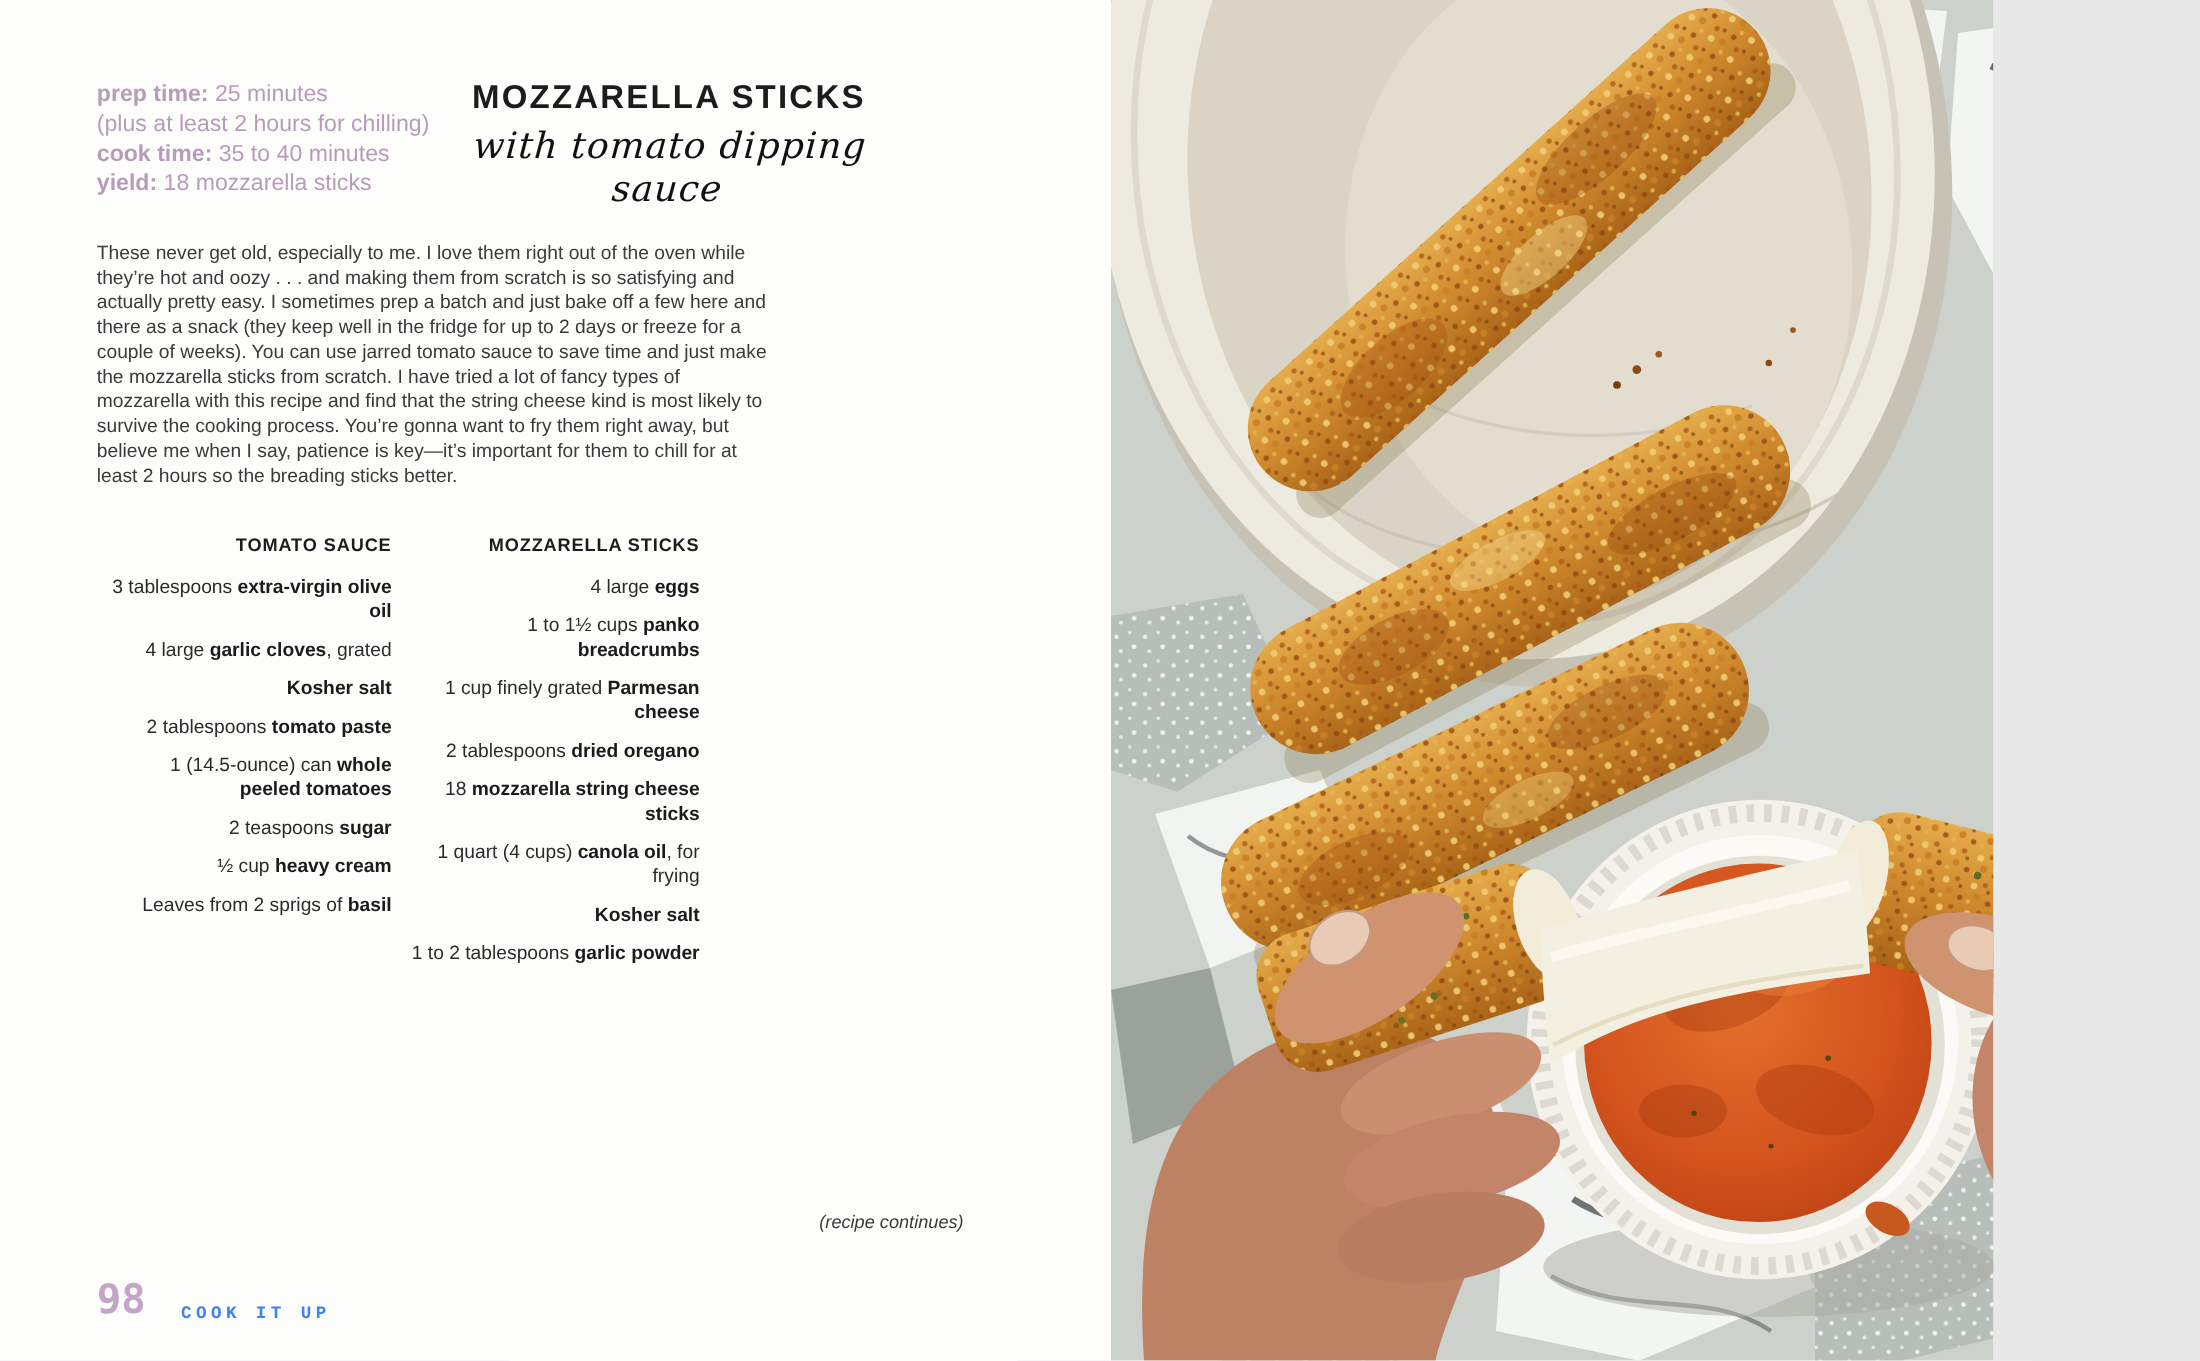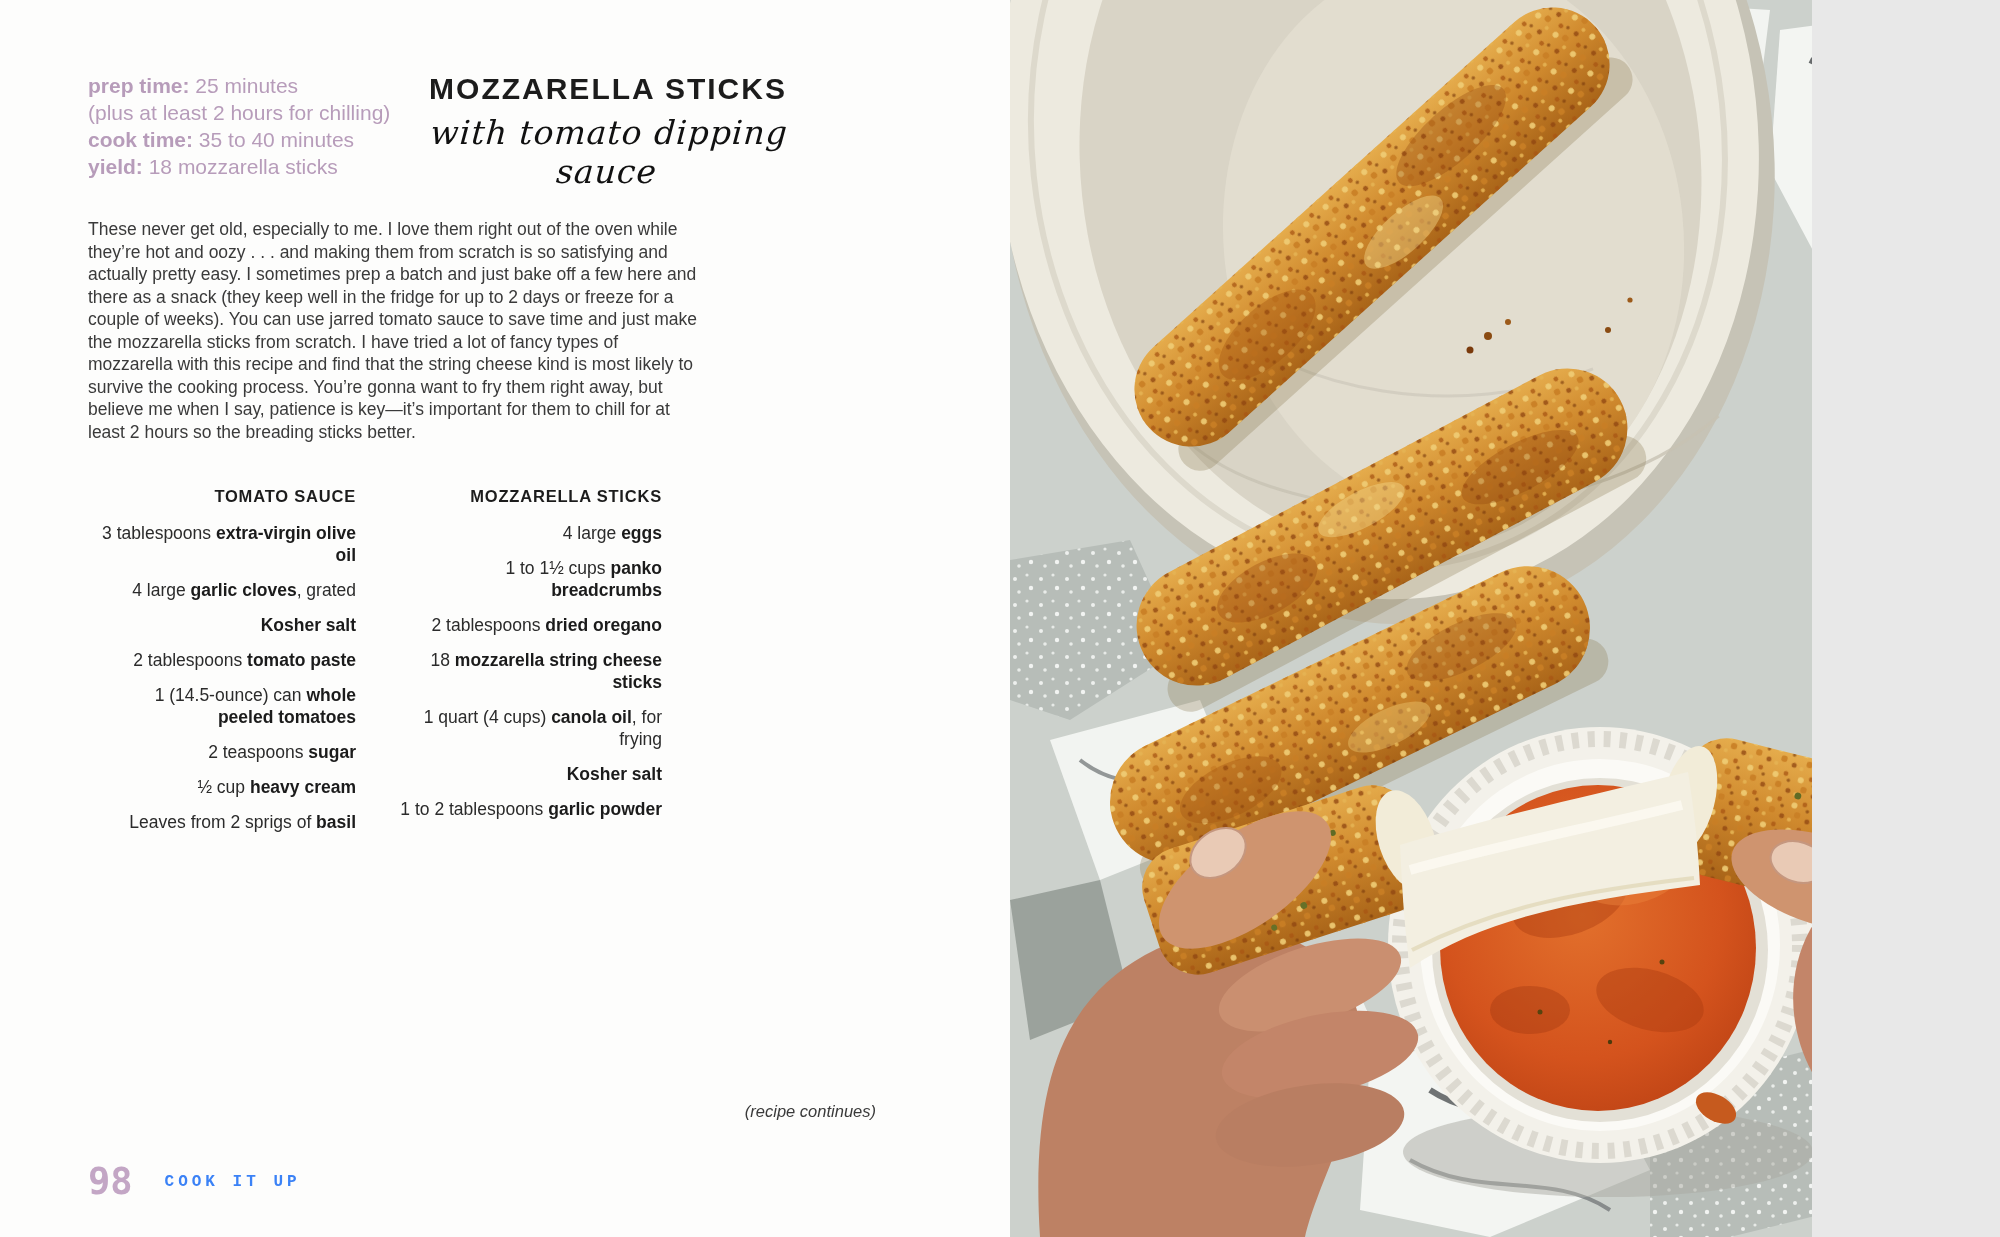--- a/index.html
+++ b/index.html
@@ -9,29 +9,29 @@
   .page-left{position:absolute;left:0;top:0;width:1010px;height:1237px;background:#fdfdfc;
              box-sizing:border-box;padding:72px 60px 0 88px;}
   .header-row{position:relative;height:120px;}
   .meta{color:#b79cba;font-size:21px;line-height:27px;width:340px;}
   .meta .b{font-weight:700;}
   .title-block{position:absolute;left:300px;top:0;width:440px;text-align:center;}
   .title{font-size:30px;font-weight:700;letter-spacing:2px;color:#1c1c1c;line-height:1.1;}
   .subtitle{margin-top:8px;font-family:"DejaVu Serif",serif;font-style:italic;font-size:33px;
             color:#111;transform:skewX(-4deg);letter-spacing:1px;}
   .intro{margin-top:26px;width:615px;font-size:17.5px;line-height:22.5px;color:#3a3a3a;}
-  .ingredients{display:flex;margin-top:44px;margin-left:10px;gap:44px;}
+  .ingredients{display:flex;margin-top:44px;margin-left:10px;gap:18px;}
   .ing-col{text-align:right;}
   .ing-col.c1{width:258px;}
   .ing-col.c2{width:262px;}
   .ing-head{font-size:16.5px;font-weight:700;letter-spacing:0.8px;color:#1c1c1c;margin-bottom:16px;}
   .ing-item{font-size:17.5px;line-height:22px;color:#2b2b2b;margin-bottom:13px;}
   .ing-item .b{font-weight:700;color:#1b1b1b;}
   .continues{position:absolute;right:134px;top:1102px;font-style:italic;font-size:16.5px;color:#3a3a3a;}
-  .footer{position:absolute;left:88px;bottom:34px;display:flex;align-items:center;gap:32px;}
+  .footer{position:absolute;left:88px;bottom:34px;display:flex;align-items:flex-end;gap:32px;}
   .pageno{font-family:"DejaVu Sans Mono",monospace;font-weight:700;font-size:37px;color:#c3a6c5;}
   .booktitle{font-family:"Liberation Mono","DejaVu Sans Mono",monospace;font-weight:700;
              font-size:16px;letter-spacing:4px;color:#3b82f6;}
   
   .photo{position:absolute;left:1010px;top:0;width:990px;height:1237px;}
   .photo svg{display:block;}
 </style>
 </head>
 <body>
 
@@ -66,20 +66,21 @@
             <div class="ing-item"><span>2 teaspoons </span><span class="b">sugar</span></div>
             <div class="ing-item"><span>½ cup </span><span class="b">heavy cream</span></div>
             <div class="ing-item"><span>Leaves from 2 sprigs of </span><span class="b">basil</span></div>
           </div>
       </div>
       <div class="ing-col c2">
         <div class="ing-head">MOZZARELLA STICKS</div>
         <div>
             <div class="ing-item"><span>4 large </span><span class="b">eggs</span></div>
             <div class="ing-item"><span>1 to 1½ cups </span><span class="b">panko breadcrumbs</span></div>
+            <div class="ing-item"><span>1 cup finely grated </span><span class="b">Parmesan cheese</span></div>
             <div class="ing-item"><span>2 tablespoons </span><span class="b">dried oregano</span></div>
             <div class="ing-item"><span>18 </span><span class="b">mozzarella string cheese sticks</span></div>
             <div class="ing-item"><span>1 quart (4 cups) </span><span class="b">canola oil</span><span>, for frying</span></div>
             <div class="ing-item"><span class="b">Kosher salt</span></div>
             <div class="ing-item"><span>1 to 2 tablespoons </span><span class="b">garlic powder</span></div>
           </div>
       </div>
     </div>
 
     <div class="continues">(recipe continues)</div>

